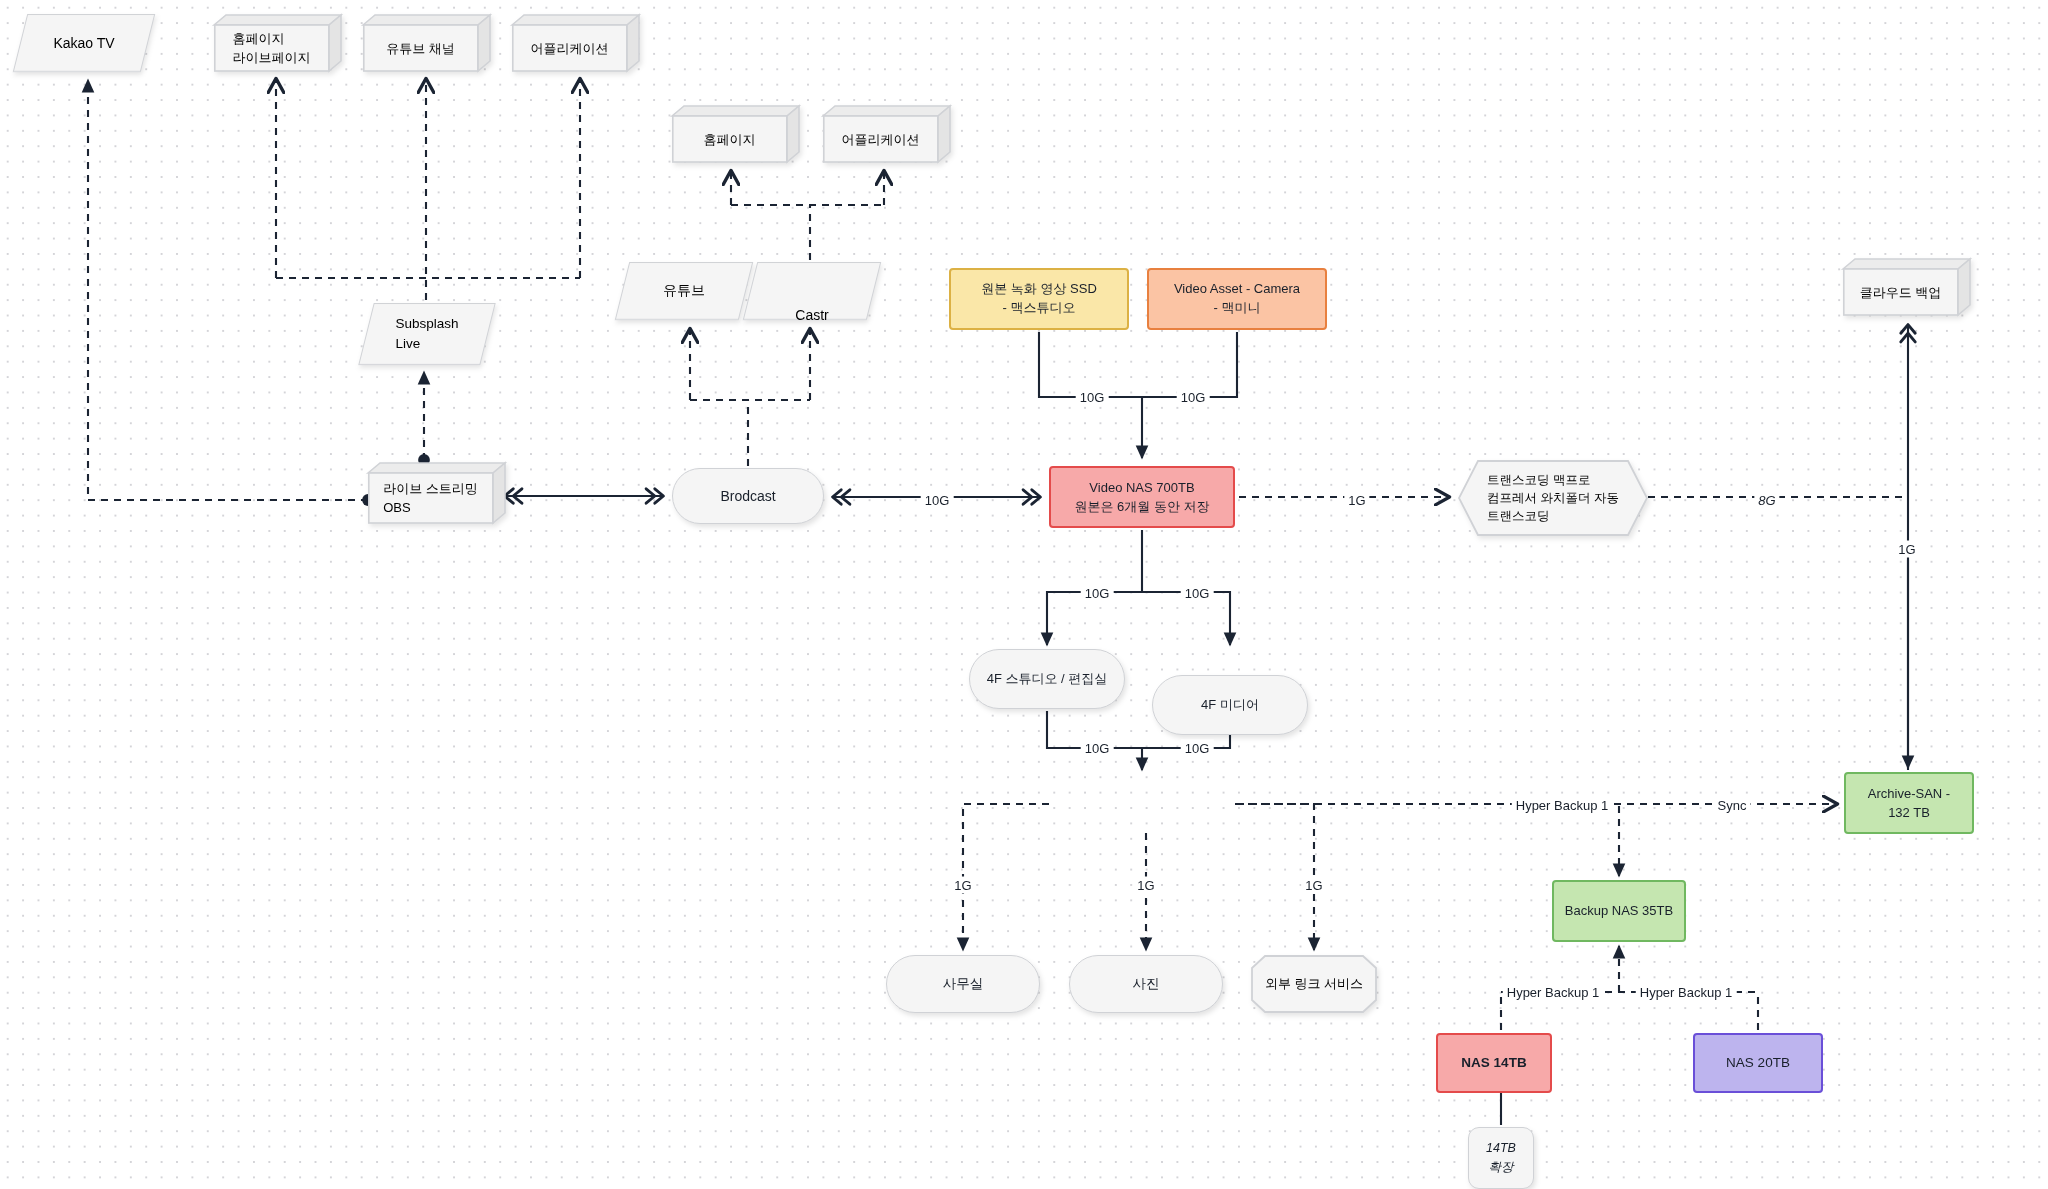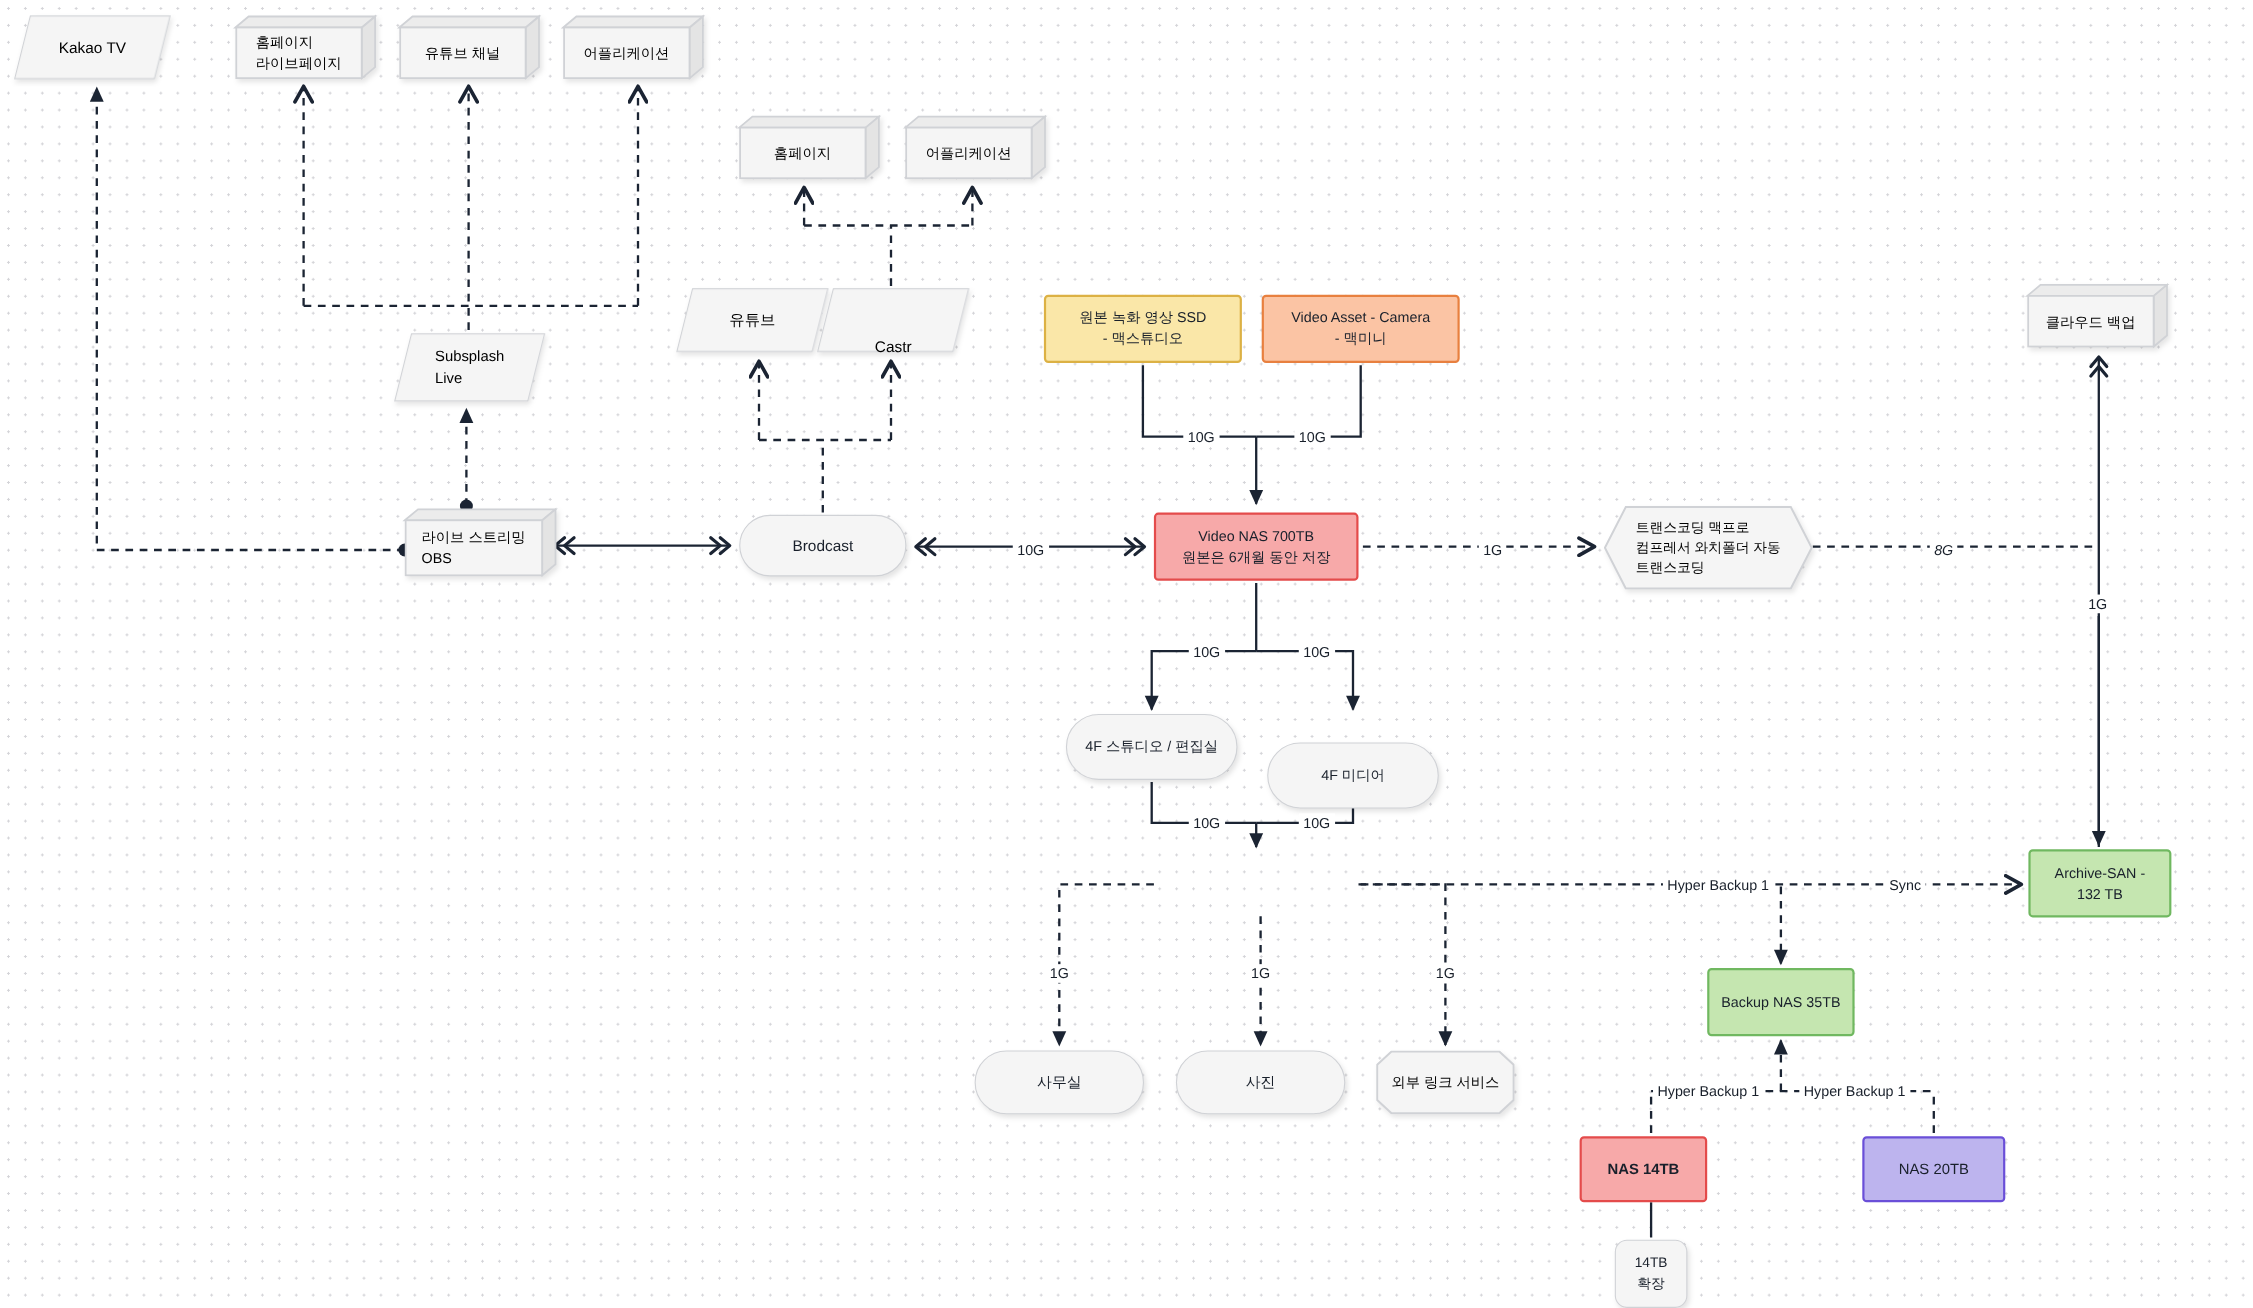--- a/index.html
+++ b/index.html
@@ -303,21 +303,21 @@
 
   <div class="node colorbox" style="left:1436px;top:1033px;width:116px;height:60px;background:#f7a9a9;border:2.4px solid #e44b4b;font-weight:bold;">
     <div class="lbl" style="font-size:13.5px;color:#19202b;">NAS 14TB</div>
   </div>
 
   <div class="node colorbox" style="left:1693px;top:1033px;width:130px;height:60px;background:#bdb4ee;border:2.4px solid #6a4fd8;">
     <div class="lbl" style="font-size:13.5px;color:#19202b;">NAS 20TB</div>
   </div>
 
   <div class="node grey r-rect grey-shadow" style="left:1468px;top:1127px;width:66px;height:62px;border-radius:11px;">
-    <div class="lbl" style="font-size:12.5px;white-space:pre-line;line-height:1.5;">14TB
+    <div class="lbl" style="font-size:12.5px;white-space:pre-line;line-height:1.5;font-style:italic;">14TB
 확장</div>
   </div>
 
   <div class="edgelabel" style="left:1092px;top:397px;font-size:13px;">10G</div>
   <div class="edgelabel" style="left:1193px;top:397px;font-size:13px;">10G</div>
   <div class="edgelabel" style="left:937px;top:500px;font-size:13px;">10G</div>
   <div class="edgelabel" style="left:1357px;top:500px;font-size:13px;">1G</div>
   <div class="edgelabel" style="left:1767px;top:500px;font-size:13px;font-style:italic;">8G</div>
   <div class="edgelabel" style="left:1907px;top:549px;font-size:13px;">1G</div>
   <div class="edgelabel" style="left:1097px;top:593px;font-size:13px;">10G</div>

